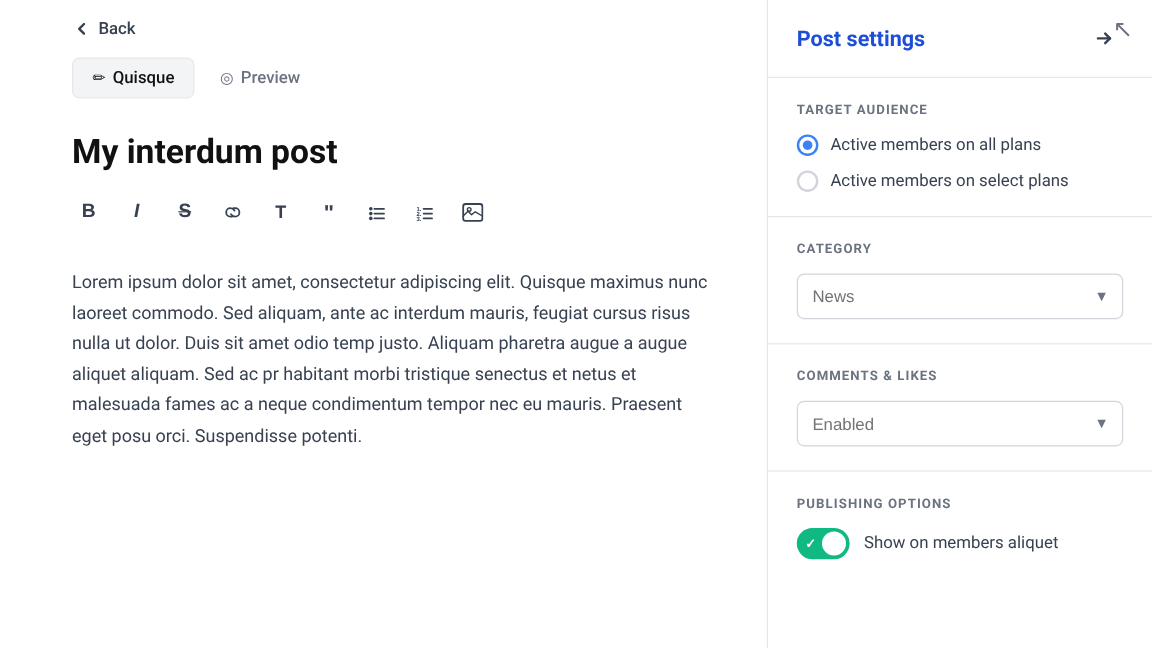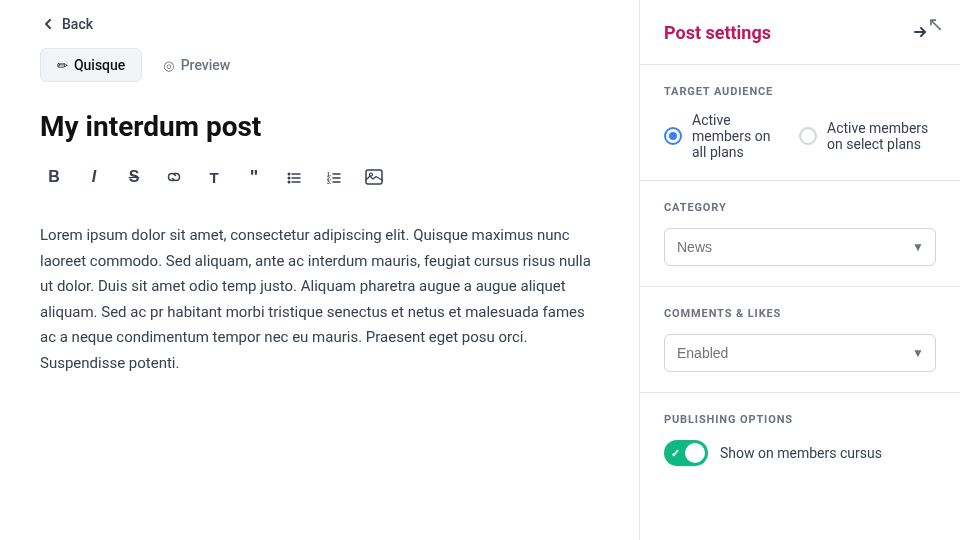--- a/index.html
+++ b/index.html
@@ -11,20 +11,21 @@
       overflow: hidden;
       display: flex;
     }
 
     
     .left-panel {
       flex: 1;
       padding: 0 40px;
       border-right: 1px solid #e5e7eb;
       overflow: hidden;
+      margin-left: 20px;
     }
 
     .back-btn {
       display: flex;
       align-items: center;
       gap: 6px;
       color: #374151;
       font-size: 14px;
       font-weight: 500;
       padding: 16px 0;
@@ -112,21 +113,21 @@
     .panel-header {
       display: flex;
       align-items: center;
       justify-content: space-between;
       padding: 16px 24px;
       border-bottom: 1px solid #e5e7eb;
     }
     .panel-title {
       font-size: 18px;
       font-weight: 700;
-      color: #be185d;
+      color: #1d4ed8;
     }
 
     .close-btn {
       background: none;
       border: none;
       cursor: pointer;
       color: #6b7280;
       font-size: 18px;
       width: 32px;
       height: 32px;
@@ -154,20 +155,21 @@
       font-size: 11px;
       font-weight: 700;
       letter-spacing: 0.08em;
       color: #6b7280;
       text-transform: uppercase;
       margin-bottom: 14px;
     }
 
     .radio-group {
       display: flex;
+      flex-direction: column;
       gap: 12px;
     }
     .radio-item {
       display: flex;
       align-items: center;
       gap: 10px;
       cursor: pointer;
     }
     .radio-circle {
       width: 18px;
@@ -382,16 +384,16 @@
       <span class="select-chevron">▼</span>
     </div>
   </div>
 
   <div class="publishing-section">
     <div class="section-label">PUBLISHING OPTIONS</div>
     <div class="toggle-row">
       <div class="toggle-switch">
         <span class="toggle-check">✓</span>
       </div>
-      <span class="toggle-label">Show on members cursus</span>
+      <span class="toggle-label">Show on members aliquet</span>
     </div>
   </div>
 </div>
 
 </body></html>

